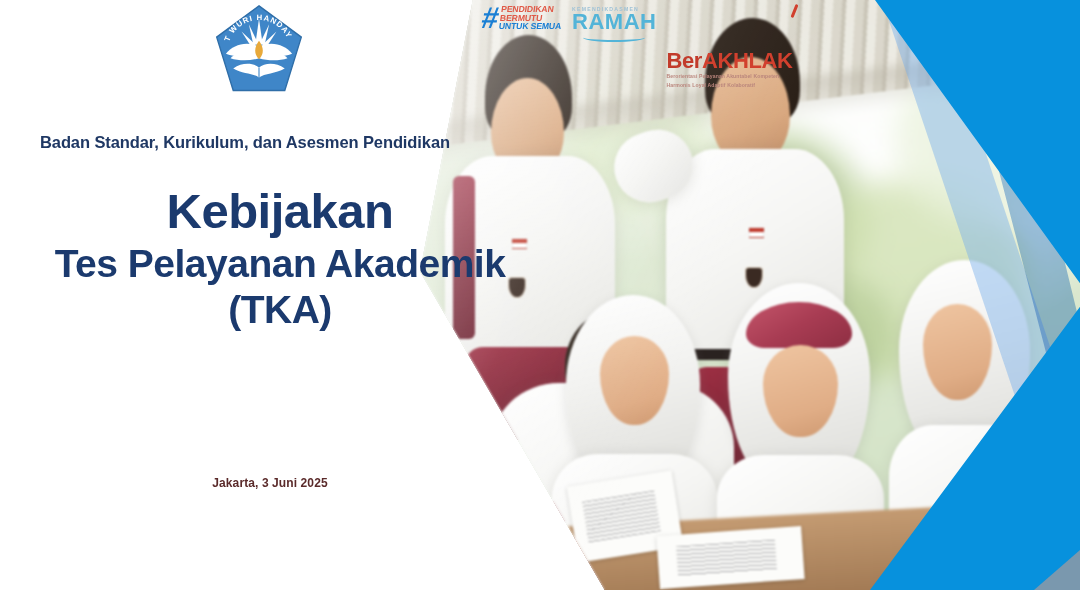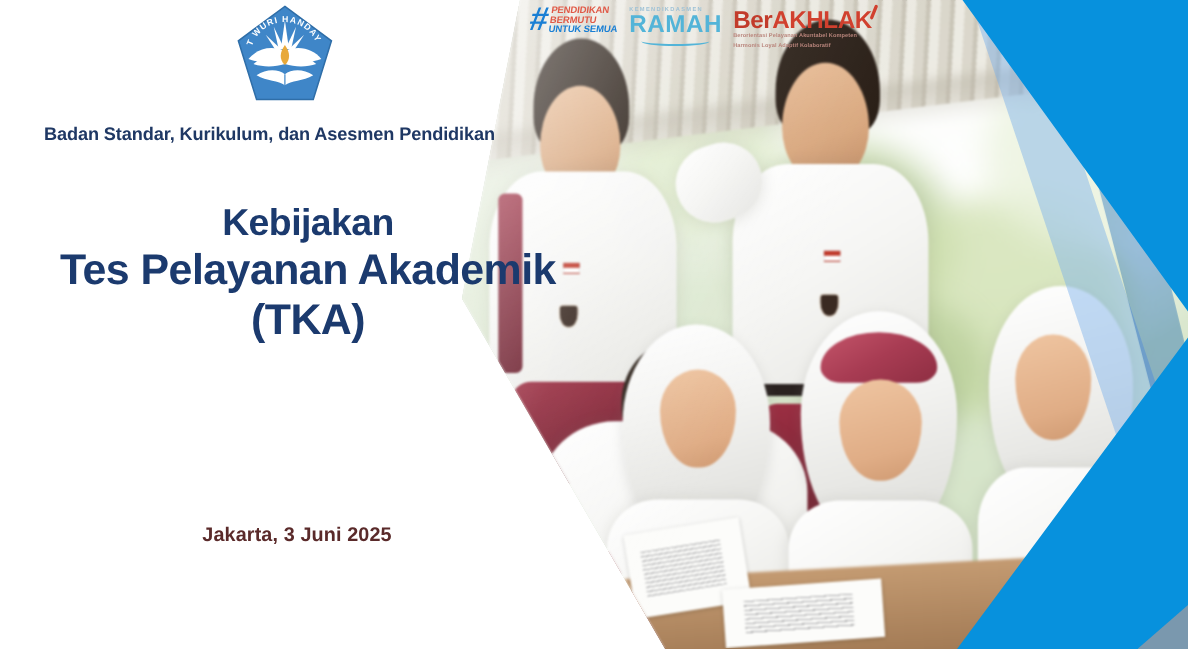--- a/index.html
+++ b/index.html
@@ -227,53 +227,53 @@
   .logo {
     position: absolute;
     left: 213px; top: 4px;
     width: 92px; height: 92px;
   }
   .logo svg { display: block; width: 100%; height: 100%; }
 
   
   .org-title {
     position: absolute;
-    left: 40px; top: 109px;
+    left: 40px; top: 129px;
     width: 480px;
     color: #1f3864;
     font-size: 16.5px;
     font-weight: bold;
     line-height: 1.62;
     letter-spacing: -0.1px;
   }
   .org-title div { white-space: nowrap; }
 
   
   .heading {
     position: absolute;
     left: 0; top: 183px;
     width: 560px;
     text-align: center;
     color: #1b3a6e;
     font-weight: bold;
     line-height: 1.18;
     letter-spacing: -0.5px;
   }
-  .heading .l1 { font-size: 34px; }
+  .heading .l1 { font-size: 49px; }
   .heading .l2 { font-size: 39px; }
   .heading .l3 { font-size: 39px; }
 
   
   .date {
     position: absolute;
     left: 0; top: 476px;
     width: 540px;
     text-align: center;
     color: #5a2a2a;
-    font-size: 18px;
+    font-size: 12px;
     font-weight: bold;
     letter-spacing: 0.1px;
   }
 
   
   .badges {
     position: absolute;
     left: 482px; top: 4px;
     width: 330px; height: 44px;
     display: flex;
@@ -322,20 +322,21 @@
 
   
   .badge-berakhlak { position: relative; padding-top: 3px; }
   .berakhlak-main {
     font-size: 22px;
     font-weight: bold;
     color: #d1402e;
     line-height: 1;
     letter-spacing: -0.4px;
     white-space: nowrap;
+    margin-top: 43px;
   }
   .berakhlak-main .ber { color: #c23b2b; }
   .berakhlak-tick {
     position: absolute;
     right: -4px; top: 0px;
     width: 3px; height: 14px;
     background: #d1402e;
     transform: rotate(22deg);
     border-radius: 2px;
   }

